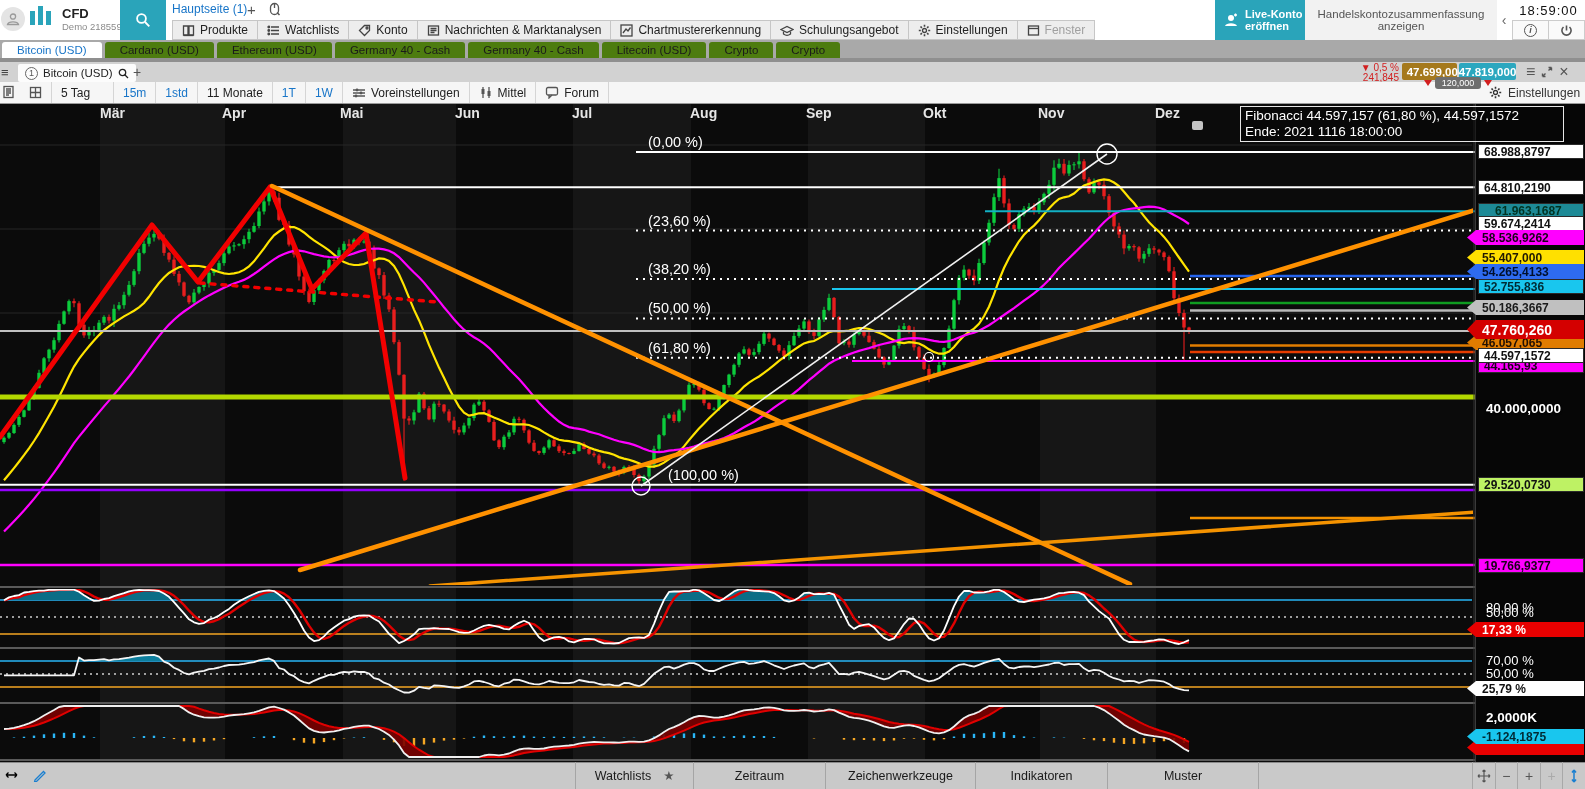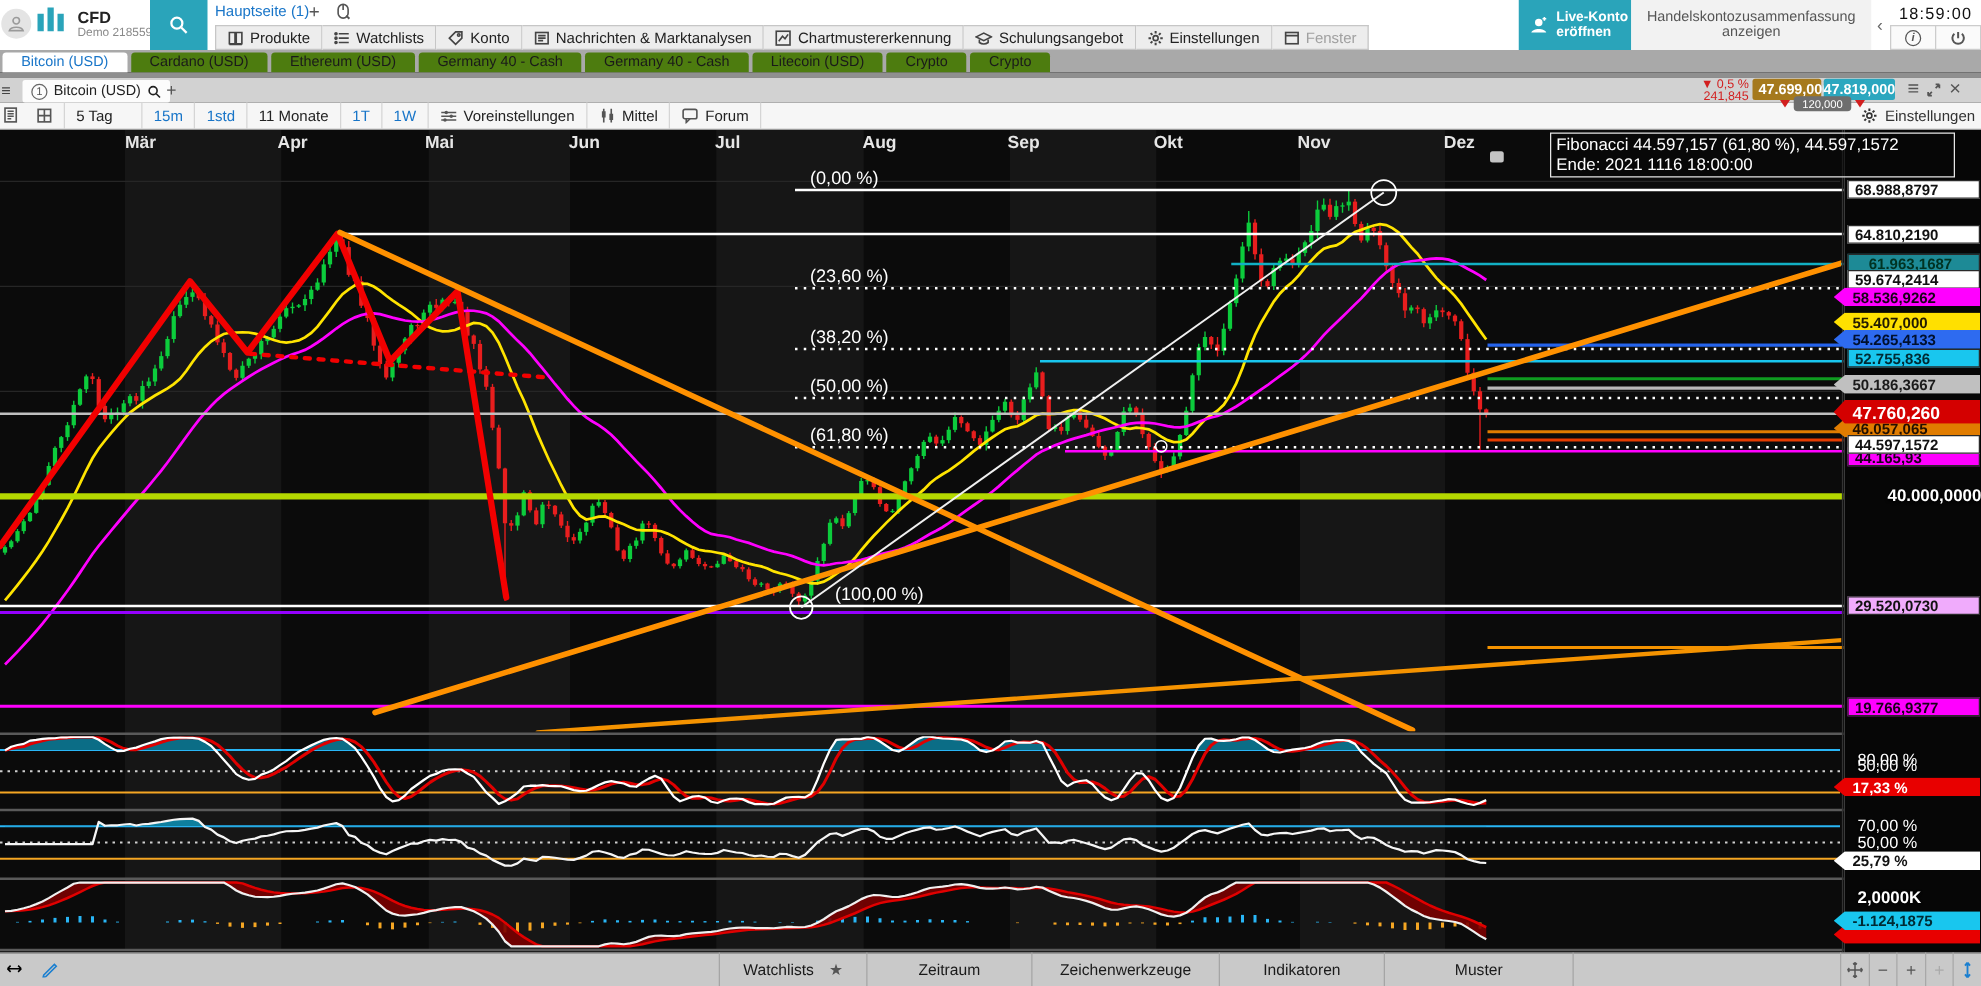--- a/index.html
+++ b/index.html
@@ -1021,22 +1021,22 @@
       <div class="tag rect" style="top: 112px; background: rgb(255, 255, 255); color: rgb(17, 17, 17); z-index: 1;">59.674,2414</div>
       <div class="tag arrow" style="top: 126px; background: rgb(255, 0, 255); color: rgb(26, 0, 26); z-index: 2;">58.536,9262</div>
       <div class="tag arrow" style="top: 146px; background: rgb(255, 224, 0); color: rgb(34, 26, 0); z-index: 1;">55.407,000</div>
       <div class="tag arrow" style="top: 160px; background: rgb(46, 107, 240); color: rgb(0, 16, 46); z-index: 2;">54.265,4133</div>
       <div class="tag rect" style="top: 175px; background: rgb(25, 198, 238); color: rgb(0, 42, 51); z-index: 1;">52.755,836</div>
       <div class="tag arrow" style="top: 196px; background: rgb(192, 192, 192); color: rgb(26, 26, 26); z-index: 1;">50.186,3667</div>
       <div class="tag arrow big" style="top: 216px; background: rgb(212, 0, 0); color: rgb(255, 255, 255); z-index: 4;">47.760,260</div>
       <div class="tag arrow" style="top: 231px; background: rgb(224, 124, 0); color: rgb(34, 16, 0); z-index: 1;">46.057,065</div>
       <div class="tag rect" style="top: 244px; background: rgb(255, 255, 255); color: rgb(17, 17, 17); z-index: 3;">44.597,1572</div>
       <div class="tag rect" style="top: 254px; background: rgb(255, 0, 255); color: rgb(26, 0, 26); z-index: 1;">44.165,93</div>
-      <div class="plainlab bold" style="top: 285px; z-index: 1; margin-left: 24px;">40.000,0000</div>
-      <div class="tag rect" style="top: 373px; background: #f0abfc; color: rgb(17, 17, 17); z-index: 1;">29.520,0730</div>
+      <div class="plainlab bold" style="top: 297px; z-index: 1;">40.000,0000</div>
+      <div class="tag rect" style="top: 373px; background: #bef264; color: rgb(17, 17, 17); z-index: 1;">29.520,0730</div>
       <div class="tag rect" style="top: 454px; background: rgb(255, 0, 255); color: rgb(26, 0, 26); z-index: 1;">19.766,9377</div>
       <div class="plainlab" style="top: 496px; z-index: 1; text-align: right;">80,00 %</div>
       <div class="plainlab" style="top: 501px; z-index: 1;">50,00 %</div>
       <div class="tag arrow" style="top: 518px; background: rgb(232, 0, 0); color: rgb(255, 255, 255); z-index: 2;">17,33 %</div>
       <div class="plainlab" style="top: 549px; z-index: 1;">70,00 %</div>
       <div class="plainlab" style="top: 562px; z-index: 1;">50,00 %</div>
       <div class="tag arrow" style="top: 577px; background: rgb(255, 255, 255); color: rgb(17, 17, 17); z-index: 2;">25,79 %</div>
       <div class="plainlab bold" style="top: 606px; z-index: 1;">2,0000K</div>
       <div class="tag arrow" style="top: 625px; background: rgb(25, 198, 238); color: rgb(0, 42, 51); z-index: 3;">-1.124,1875</div>
       <div class="tag arrow" style="top: 636px; background: rgb(232, 0, 0); color: rgb(255, 255, 255); z-index: 1;"></div>

